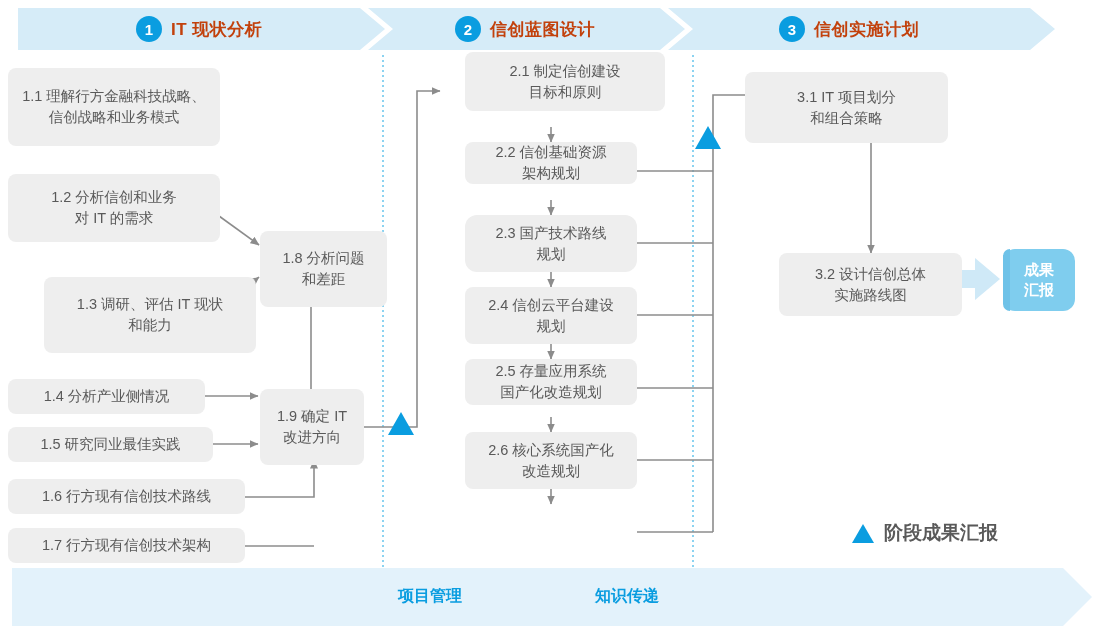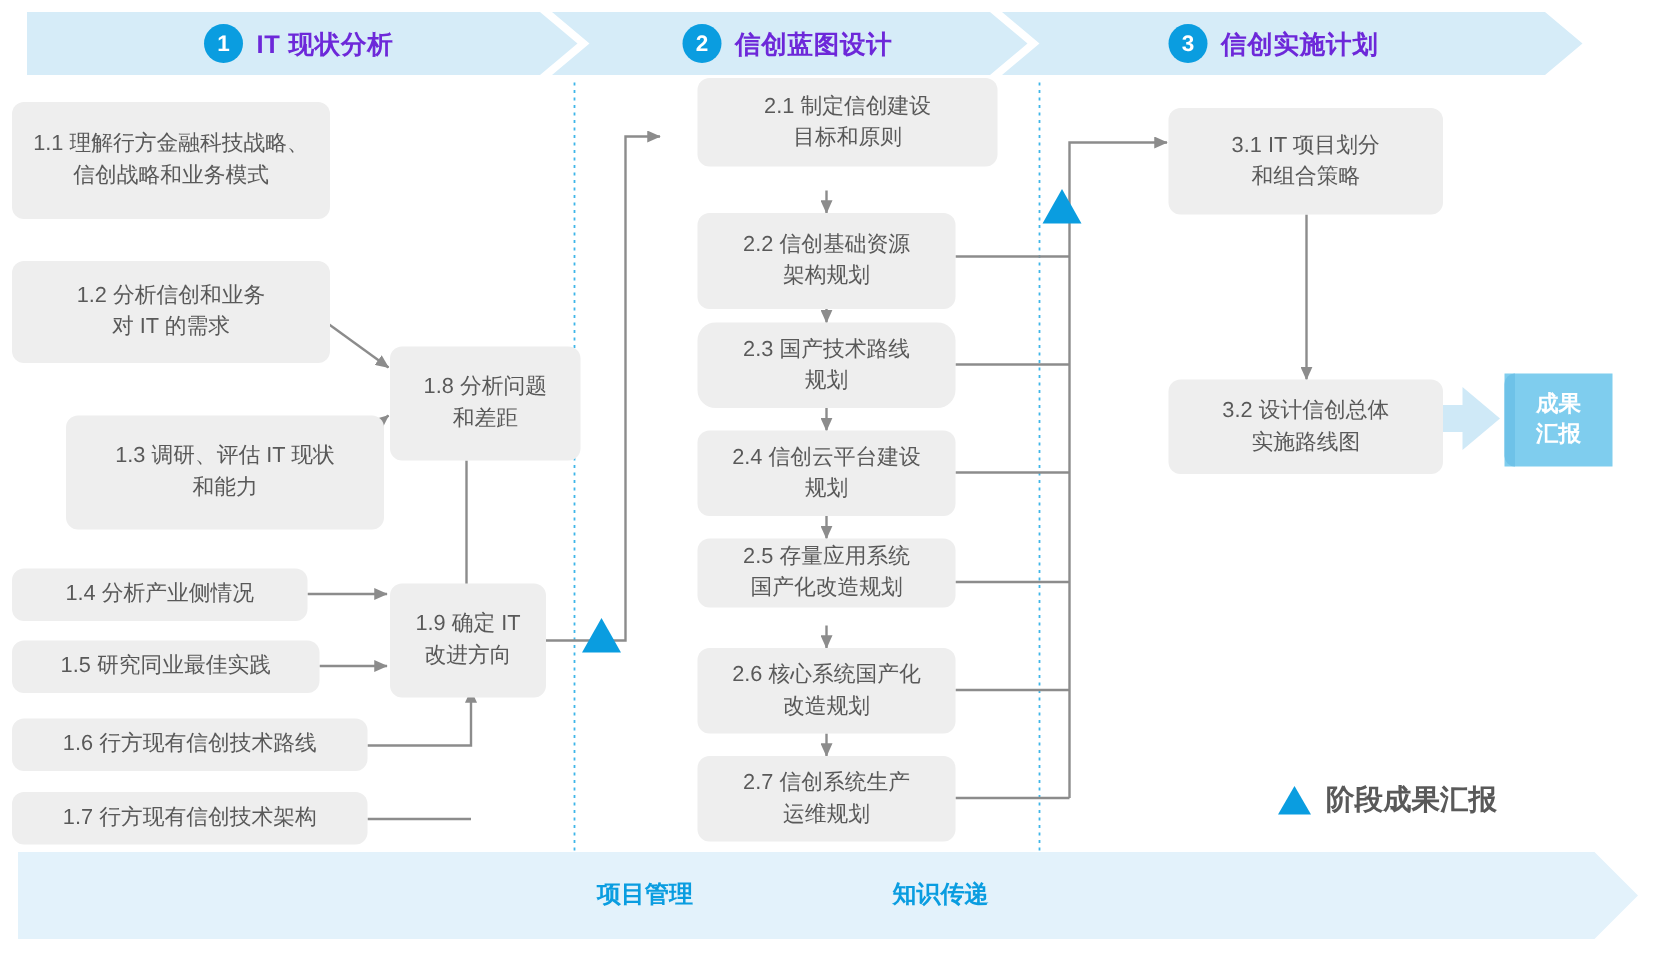--- a/index.html
+++ b/index.html
@@ -33,21 +33,21 @@
   .phase-num{
     width:26px;height:26px;border-radius:50%;
     background:#0a9de0;
     color:#ffffff;
     font-size:15px;font-weight:bold;
     display:flex;align-items:center;justify-content:center;
     line-height:1;
     flex:0 0 auto;
   }
   .phase-text{
-    color:#6d28d9;
+    color:#c2410c;
     font-size:17px;
     font-weight:bold;
     white-space:nowrap;
     letter-spacing:0.5px;
   }
   
   .box{
     position:absolute;
     background:#eeeeee;
     border-radius:8px;
@@ -58,21 +58,21 @@
     align-items:center;
     justify-content:center;
     text-align:center;
     box-sizing:border-box;
     padding:4px 6px;
     white-space:pre-line;
   }
   
   .result-badge{
     position:absolute;
-    border-radius:0;
+    border-radius:12px;
     background:#7fcdee;
     color:#ffffff;
     font-size:15px;
     font-weight:bold;
     line-height:1.35;
     display:flex;
     align-items:center;
     justify-content:center;
     text-align:center;
     white-space:pre-line;
@@ -217,34 +217,32 @@
   <div class="box" style="left:8px;top:427px;width:205px;height:35px;">1.5 研究同业最佳实践</div>
   <div class="box" style="left:8px;top:479px;width:237px;height:35px;">1.6 行方现有信创技术路线</div>
   <div class="box" style="left:8px;top:528px;width:237px;height:35px;">1.7 行方现有信创技术架构</div>
   <div class="box" style="left:260px;top:231px;width:127px;height:76px;">1.8 分析问题
 和差距</div>
   <div class="box" style="left:260px;top:389px;width:104px;height:76px;">1.9 确定 IT
 改进方向</div>
 
   <div class="box" style="left:465px;top:52px;width:200px;height:59px;">2.1 制定信创建设
 目标和原则</div>
-  <div class="box" style="left:465px;top:142px;width:172px;height:64px;">2.2 信创基础资源
+  <div class="box" style="left:465px;top:142px;width:172px;height:42px;">2.2 信创基础资源
 架构规划</div>
   <div class="box" style="left:465px;top:215px;width:172px;height:57px;border-radius:12px;">2.3 国产技术路线
 规划</div>
   <div class="box" style="left:465px;top:287px;width:172px;height:57px;">2.4 信创云平台建设
 规划</div>
   <div class="box" style="left:465px;top:359px;width:172px;height:46px;">2.5 存量应用系统
 国产化改造规划</div>
   <div class="box" style="left:465px;top:432px;width:172px;height:57px;">2.6 核心系统国产化
 改造规划</div>
-  <div class="box" style="left:465px;top:504px;width:172px;height:57px;">2.7 信创系统生产
-运维规划</div>
-
-  <div class="box" style="left:779px;top:72px;width:183px;height:71px;">3.1 IT 项目划分
+
+  <div class="box" style="left:745px;top:72px;width:203px;height:71px;">3.1 IT 项目划分
 和组合策略</div>
   <div class="box" style="left:779px;top:253px;width:183px;height:63px;">3.2 设计信创总体
 实施路线图</div>
 
   <div class="result-badge" style="left:1003px;top:249px;width:72px;height:62px;">成果
 汇报</div>
 
   <div class="tri" style="left:388px;top:412px;"></div>
   <div class="tri" style="left:695px;top:126px;"></div>
 

